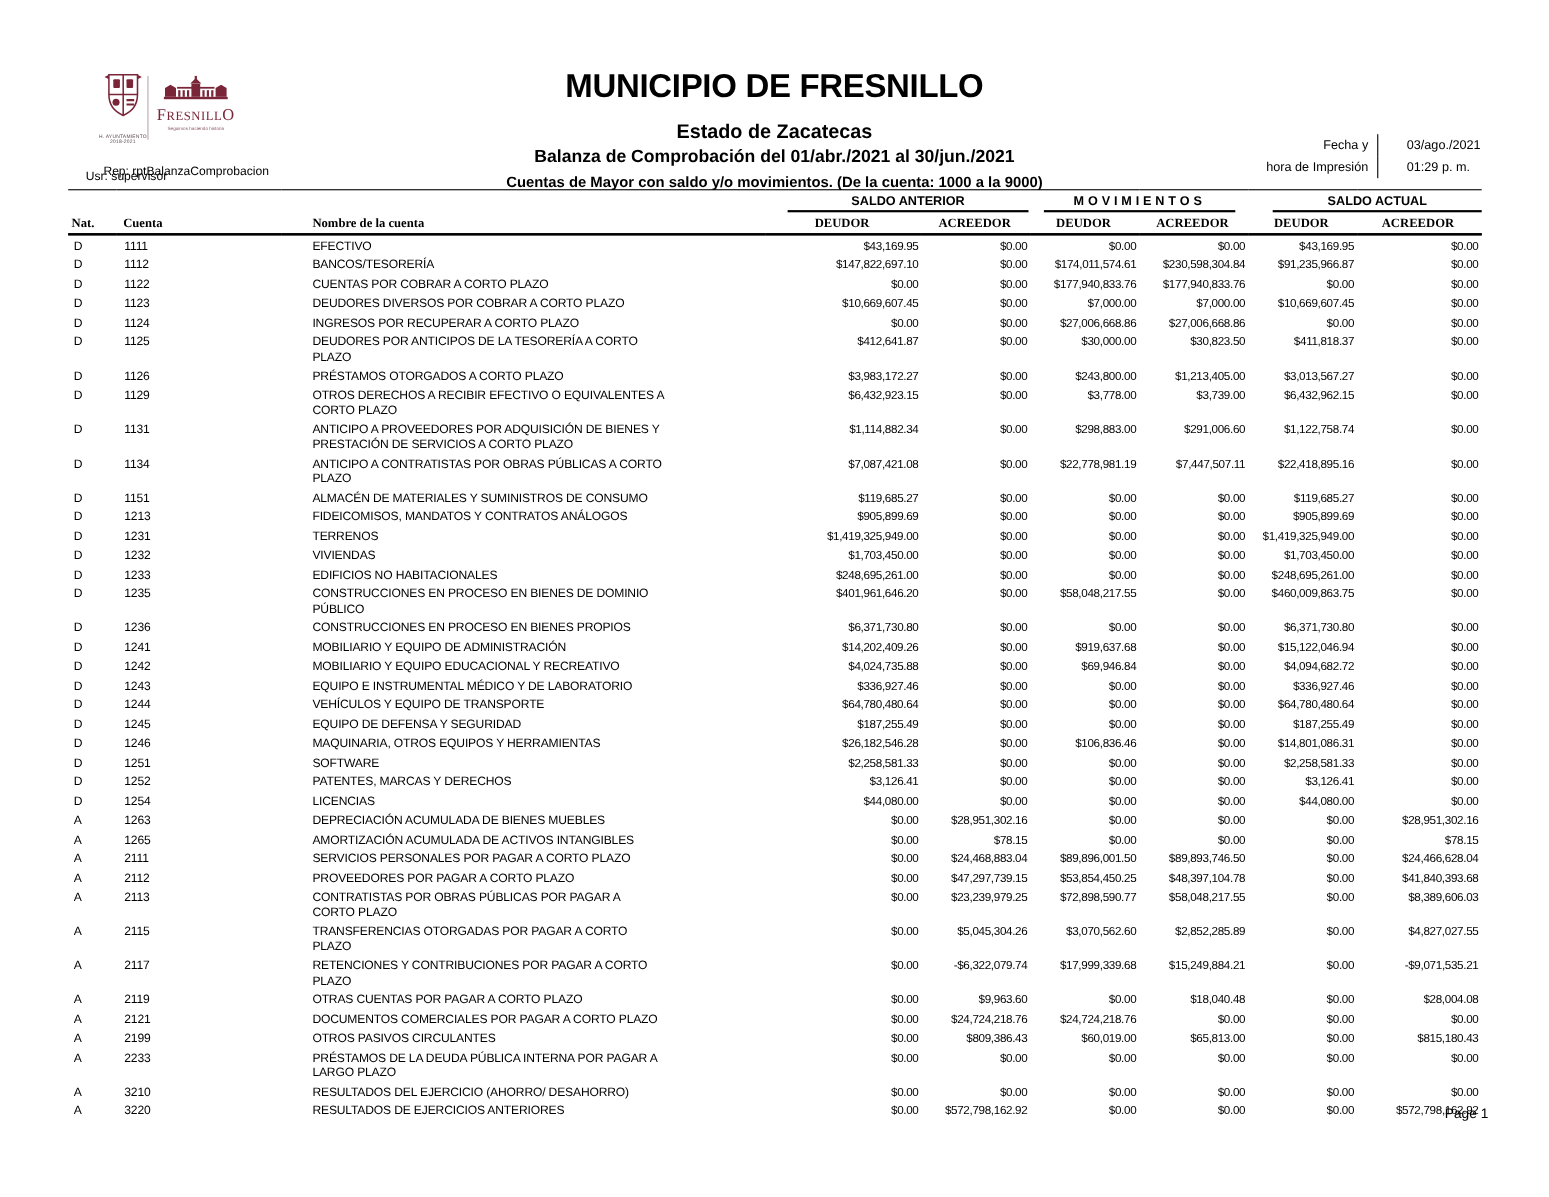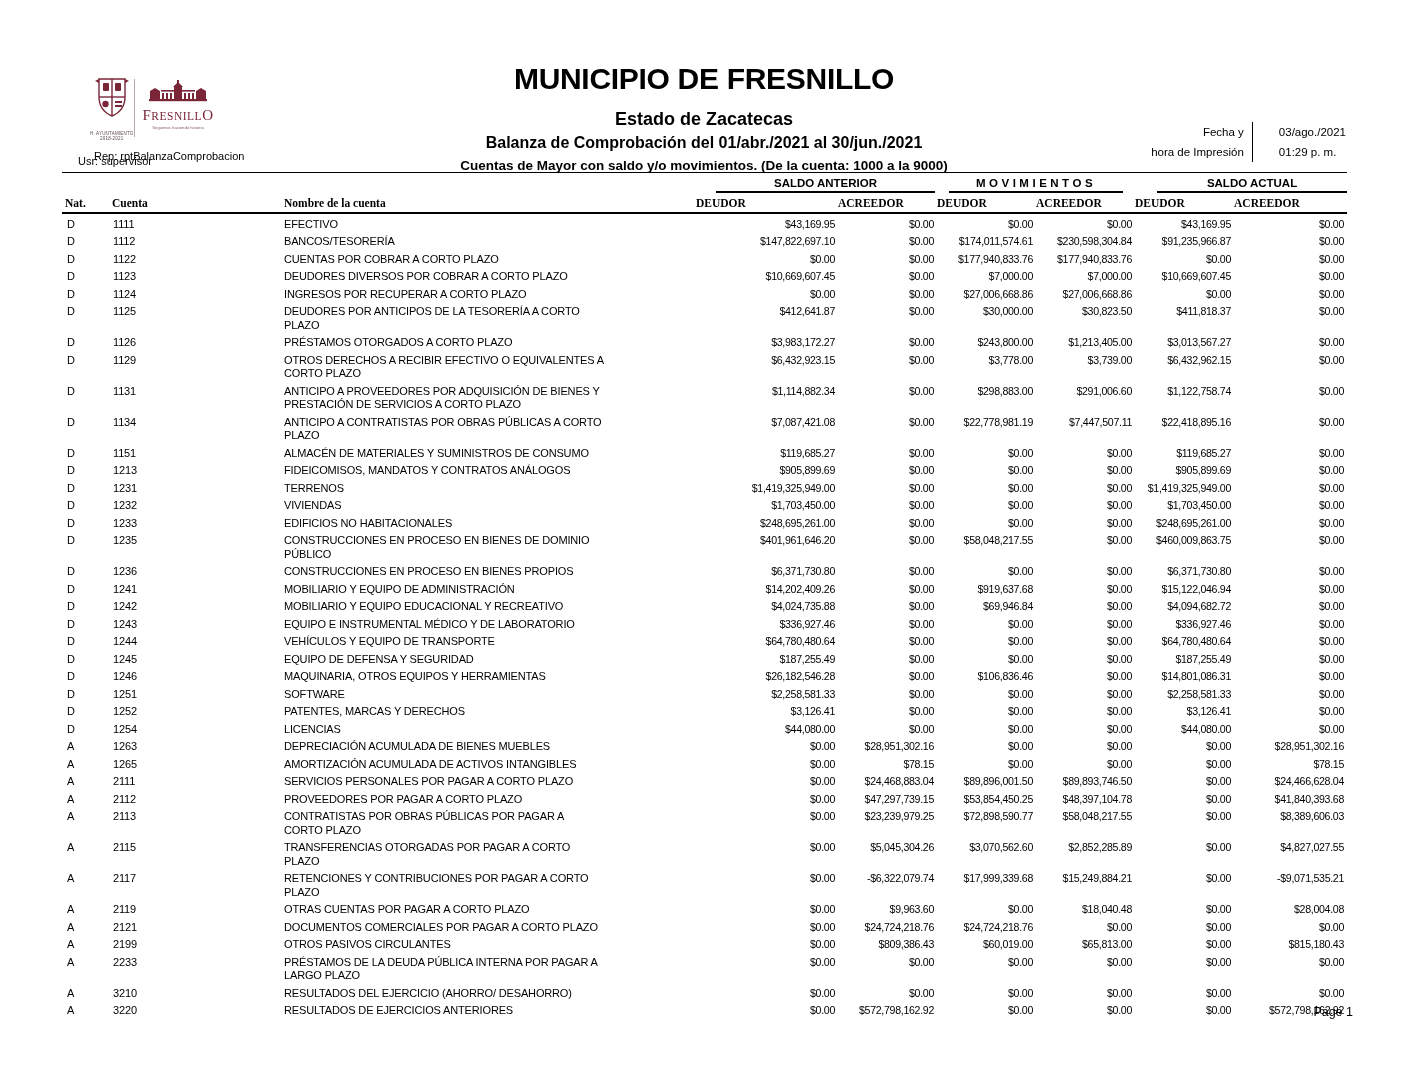--- a/index.html
+++ b/index.html
@@ -1,21 +1,21 @@
 <!DOCTYPE html>
 <html><head>
 <meta charset="utf-8">
 <style>
   * { margin:0; padding:0; box-sizing:border-box; }
   html,body { background:#ffffff; }
   body { font-family:"Liberation Sans","DejaVu Sans",sans-serif; color:#000; }
   .page { position:relative; width:1408px; height:1088px; background:#fff; overflow:hidden; }
 
   
-  .logos { position:absolute; left:90px; top:75px; display:flex; align-items:center; }
+  .logos { position:absolute; left:90px; top:64px; display:flex; align-items:center; }
   .logo-divider { width:1px; height:58px; background:#b9a8ad; }
   .titles { position:absolute; left:0; right:0; top:62px; text-align:center; }
   .t1 { font-size:30px; font-weight:bold; letter-spacing:-0.3px; }
   .t2 { font-size:18px; font-weight:bold; margin-top:13px; }
   .t3 { font-size:16px; font-weight:bold; margin-top:4px; }
   .t4 { font-size:13.5px; font-weight:bold; margin-top:6px; }
 
   .printinfo { position:absolute; right:62px; top:122px; display:grid;
                grid-template-columns:auto auto; column-gap:16px; }
   .printinfo .lbl { text-align:right; font-size:11.5px; padding:4px 8px 4px 0;
@@ -38,21 +38,21 @@
   tr.grp .u { border-bottom:2.2px solid #000; padding-bottom:2px; text-align:center; }
   tr.grp .u-sa  { margin:0 2px 0 20px; }
   tr.grp .u-mov { margin:0 12px; letter-spacing:3.5px; }
   tr.grp .u-act { margin:0 0 0 22px; }
 
   tr.cols th { font-size:11.5px; font-weight:bold; text-align:left;
                padding:4px 0 3px; border-bottom:2.6px solid #000;font-family:Liberation Serif, serif; }
   tr.cols th.h-nat { padding-left:3px; }
   tr.cols th.h-cta { padding-left:6px; }
   tr.cols th.h-nom { padding-left:28px; }
-  tr.cols th.money { text-align:left; padding-right:3px; }
+  tr.cols th.money { text-align:center; padding-right:3px; }
 
   tbody td { font-size:11px; letter-spacing:-0.15px; vertical-align:top;
              padding:3.5px 0 0.5px; line-height:13.5px; }
   tbody td.c-nat { padding-left:5px; }
   tbody td.c-cta { padding-left:7px;margin-top:20px; }
   tbody td.c-nom { padding-left:28px; white-space:pre-line; }
   tbody td.money { text-align:right; padding-right:3px; font-size:10.6px; letter-spacing:-0.3px; }
 
   .pagefoot { position:absolute; right:55px; top:1005px; font-size:12.5px; }
 

